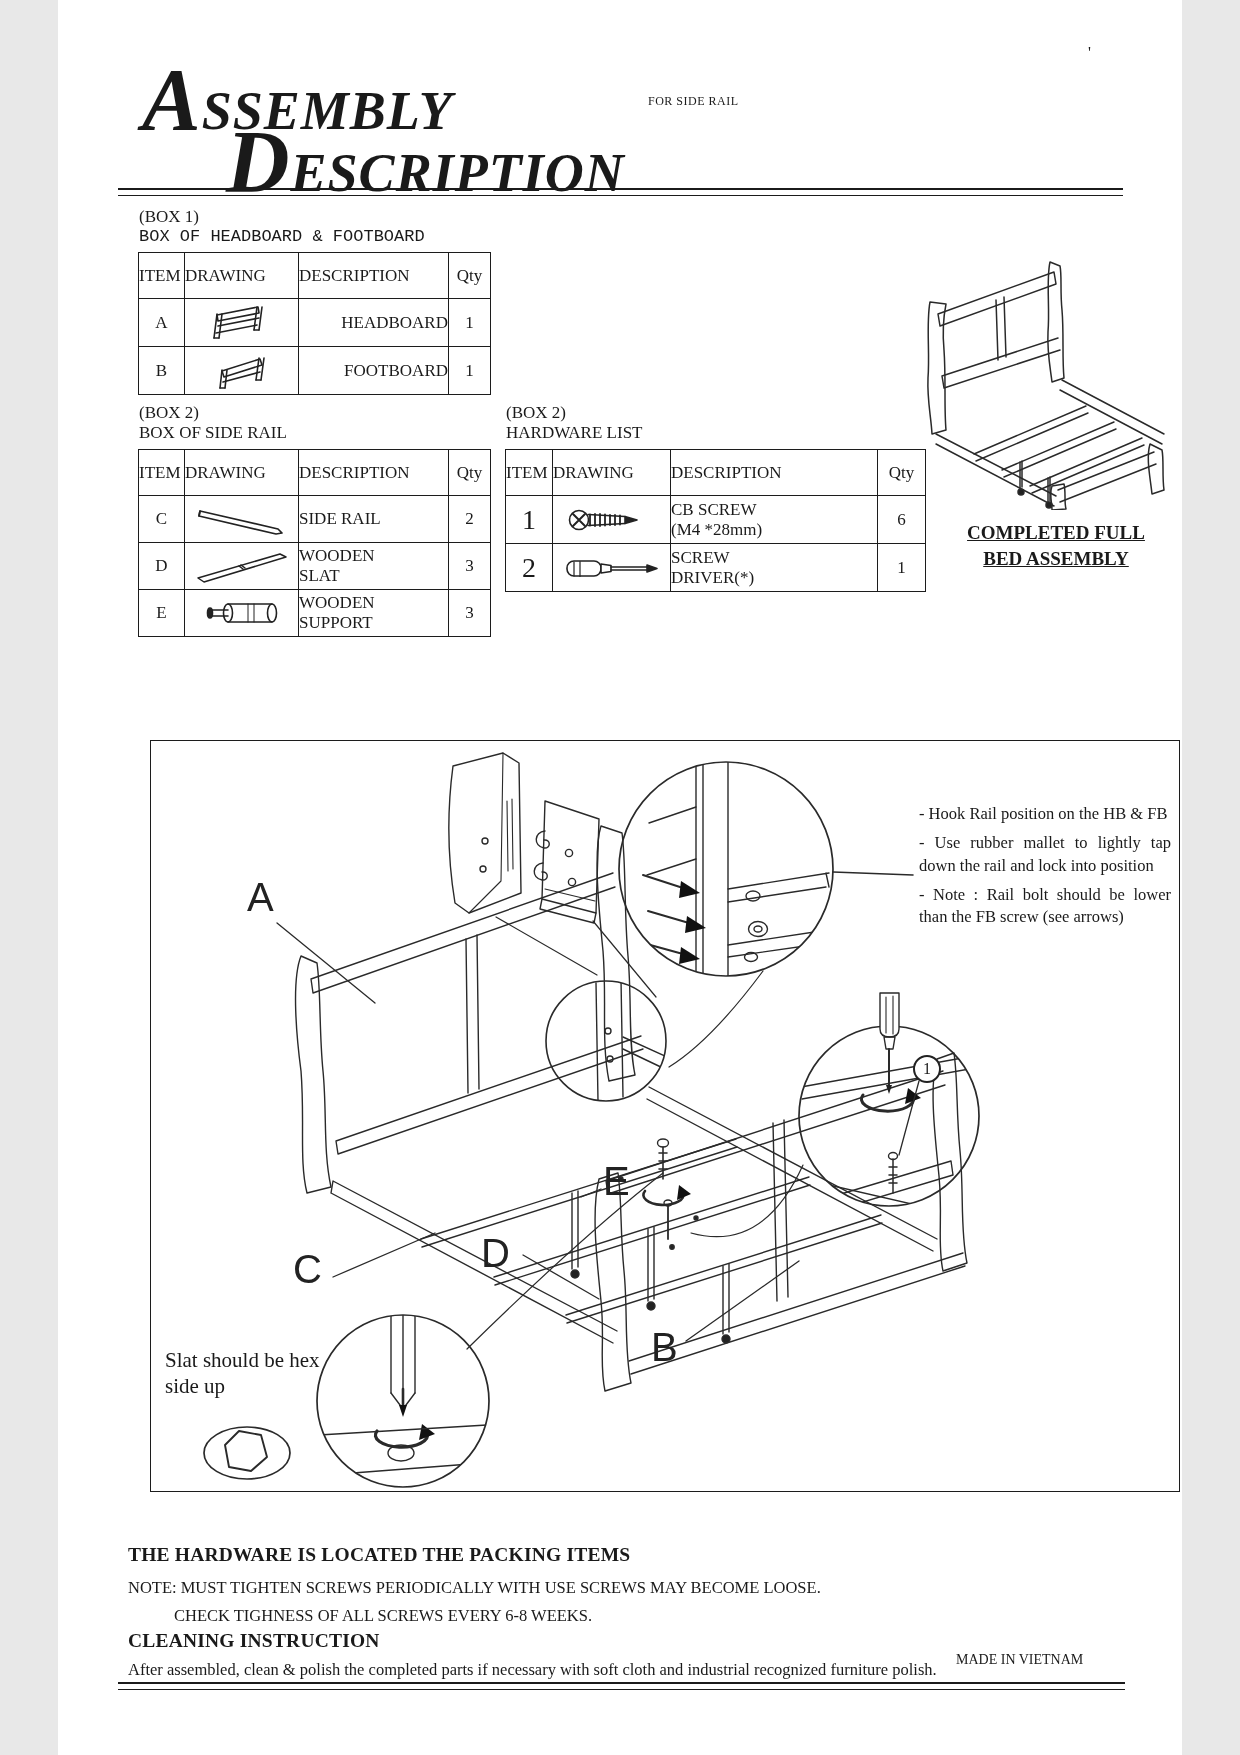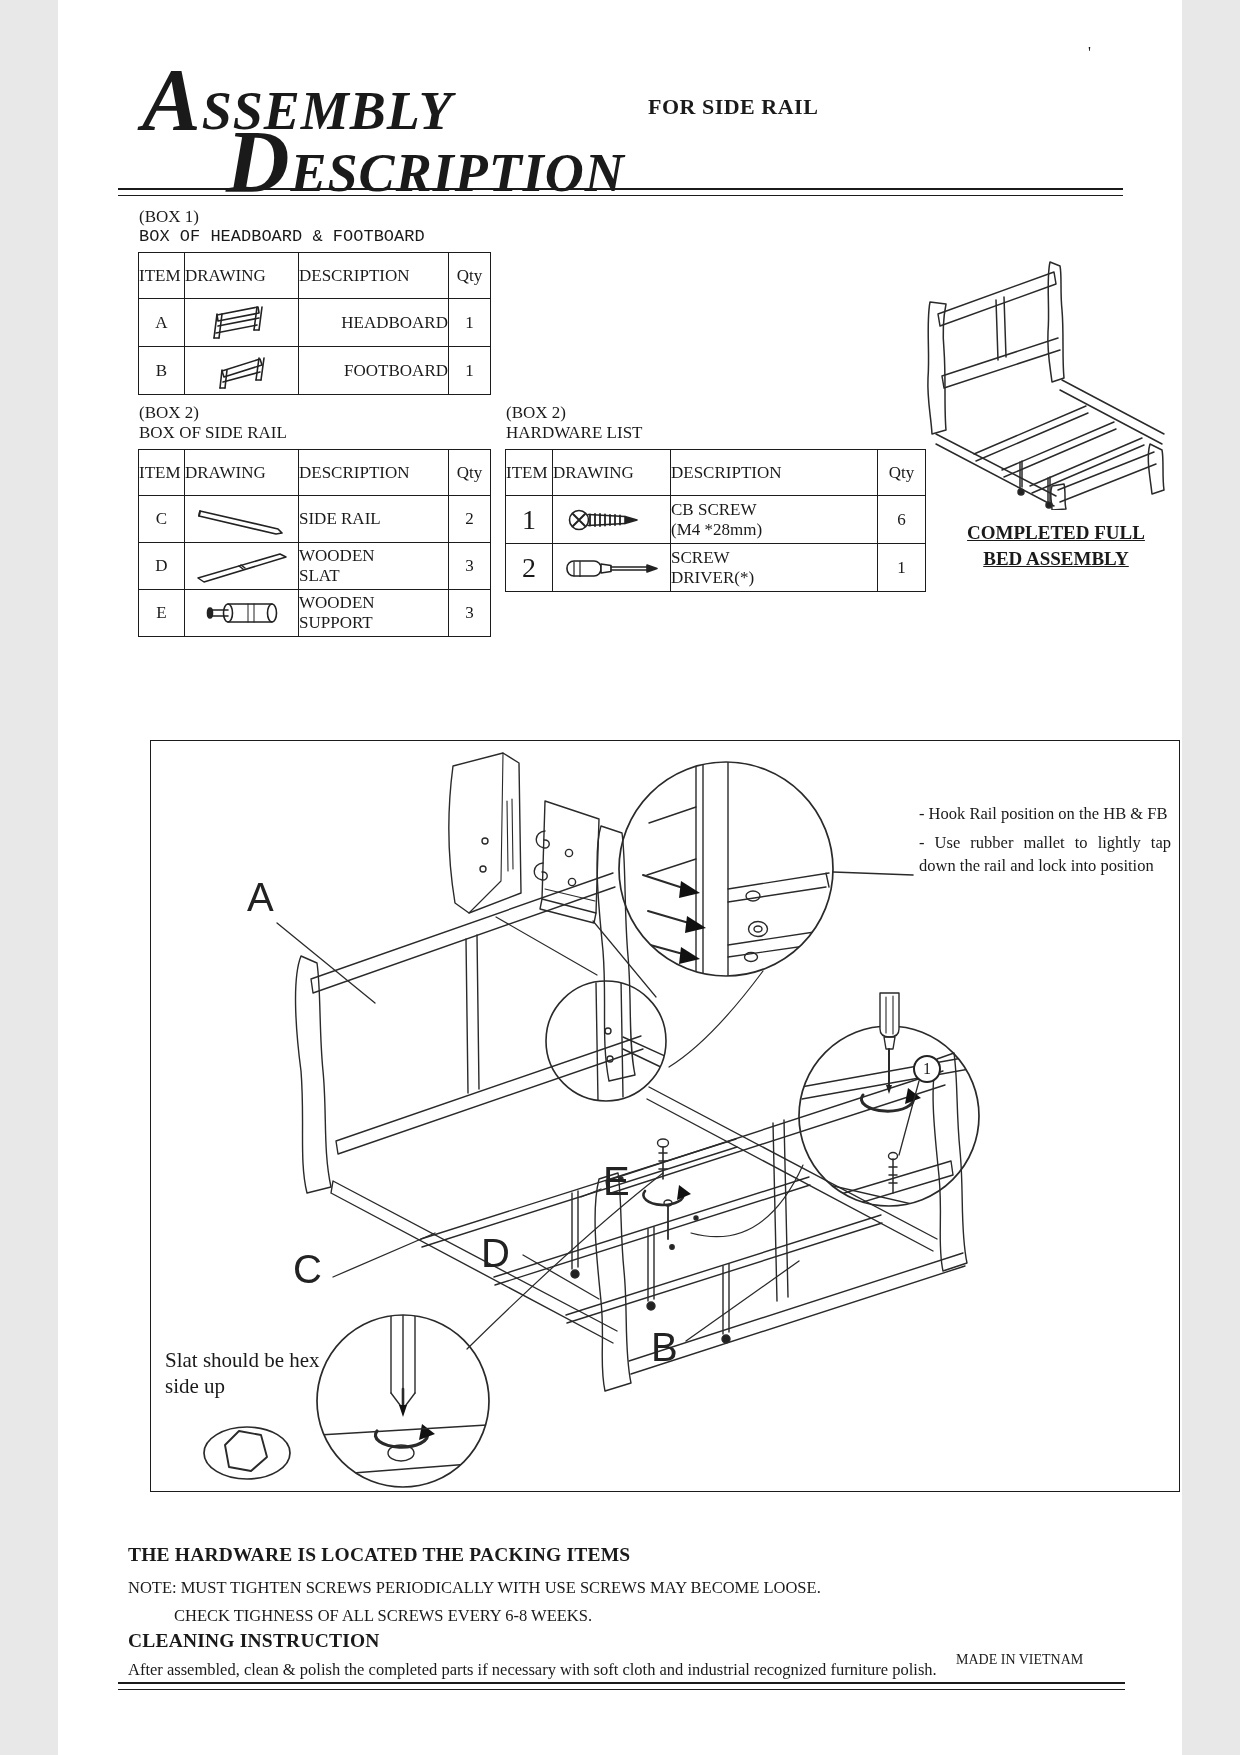--- a/index.html
+++ b/index.html
@@ -3,21 +3,21 @@
 <meta charset="utf-8">
 <style>
   html,body{margin:0;padding:0;background:#e8e8e8;}
   .page{position:relative;width:1124px;height:1755px;background:#ffffff;margin:0 auto;
         font-family:"Liberation Serif","DejaVu Serif",serif;color:#1a1a1a;overflow:hidden;}
   .abs{position:absolute;}
 
   
   .title-line{font-style:italic;font-weight:bold;font-size:54px;letter-spacing:1px;line-height:1;}
   .title-line::first-letter{font-size:88px;}
-  .subtitle{font-weight:bold;font-size:22px;letter-spacing:.5px;}
+  .subtitle{font-weight:normal;font-size:12px;letter-spacing:.5px;}
   .dbl-rule{border-top:2.6px solid #1b1b1b;border-bottom:1.4px solid #1b1b1b;height:5px;}
 
   
   .sec-label{font-size:17px;line-height:1.2;}
 
   
   table.parts{border-collapse:collapse;table-layout:fixed;}
   table.parts td,table.parts th{border:1.4px solid #1c1c1c;padding:0;vertical-align:middle;
       font-weight:normal;font-size:17px;overflow:hidden;}
   table.parts th{text-align:left;}
@@ -420,20 +420,21 @@
         <path d="M450,448 L430,456"></path>
         <path d="M182,536 L284,492"></path>
         <path d="M372,514 L448,558"></path>
         <path d="M535,600 L648,520"></path>
       </g>
     </svg>
 
     <div class="abs note-block" style="left:768px;top:62px;width:252px;">
       <p>- Hook Rail position on the HB &amp; FB</p>
       <p>- Use rubber mallet to lightly tap down the rail and lock into position</p>
+      <p>- Note : Rail bolt should be lower than the FB screw (see arrows)</p>
     </div>
 
     <div class="abs part-label" style="left:96px;top:136px;">A</div>
     <div class="abs part-label" style="left:452px;top:420px;">E</div>
     <div class="abs part-label" style="left:142px;top:508px;">C</div>
     <div class="abs part-label" style="left:330px;top:492px;">D</div>
     <div class="abs part-label" style="left:500px;top:586px;">B</div>
 
     <div class="abs circled-num" style="left:762px;top:314px;">1</div>
 

